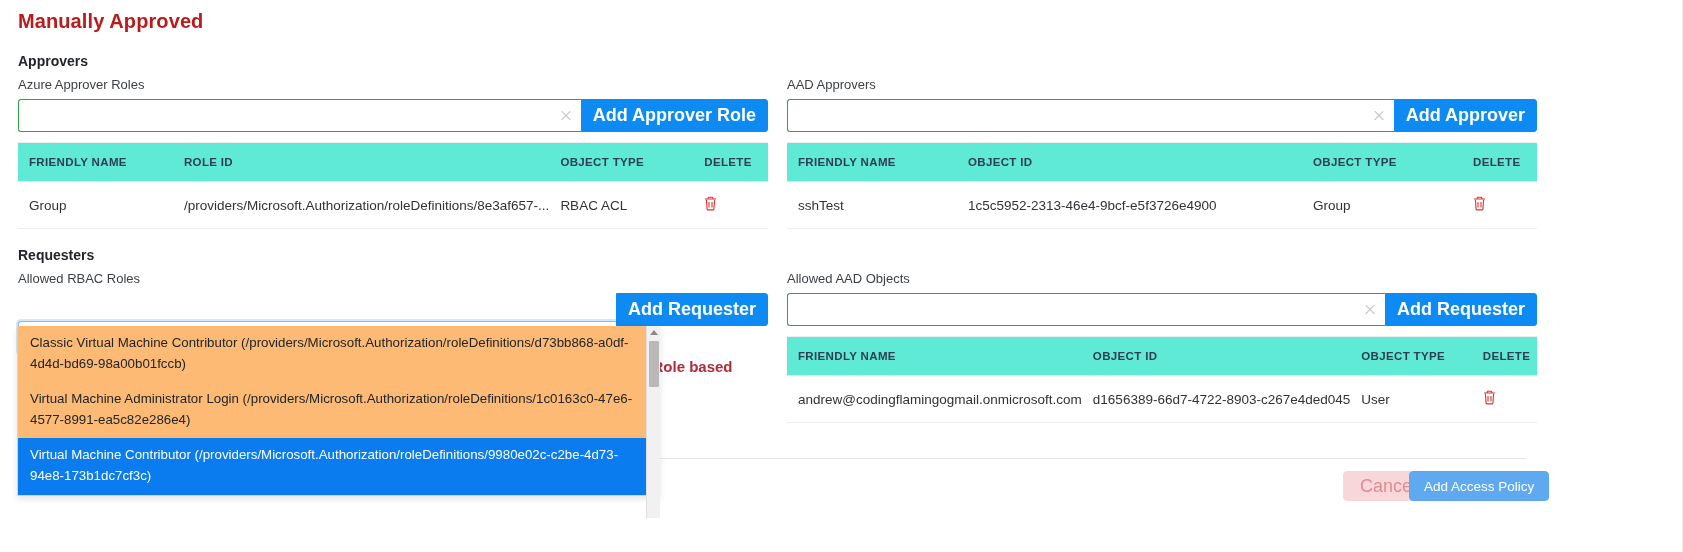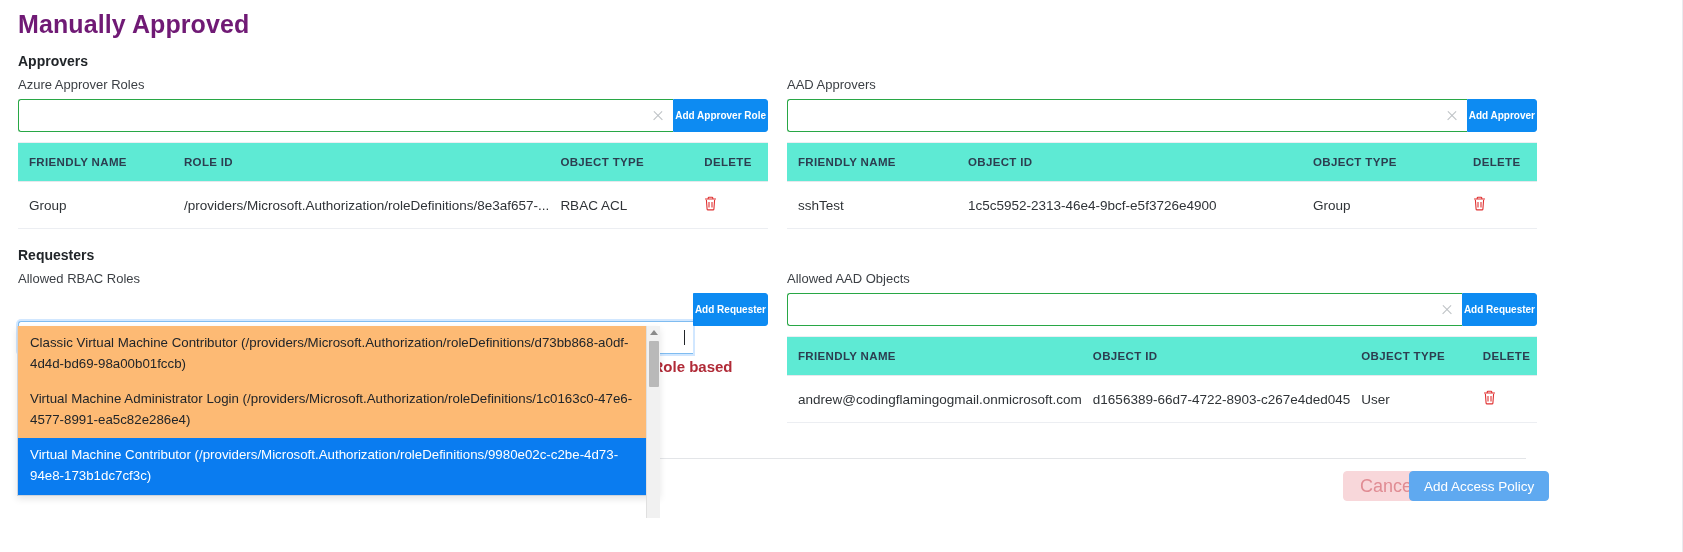--- a/index.html
+++ b/index.html
@@ -14,23 +14,23 @@
   .page {
     position: relative;
     width: 1683px;
     height: 552px;
     background: #fff;
     padding: 0;
   }
   .title {
     position: absolute;
     left: 18px; top: 10px;
-    font-size: 25px;
+    font-size: 20px;
     font-weight: 600;
-    color: #701a75;
+    color: #b91c1c;
     letter-spacing: .1px;
   }
   .section-label {
     position: absolute;
     font-size: 14px;
     font-weight: 700;
     color: #212529;
   }
   .field-label {
     position: absolute;
@@ -94,25 +94,25 @@
     width: 12px; height: 1.4px;
     background: #6c757d;
   }
   .clear-x::before { transform: rotate(45deg); }
   .clear-x::after  { transform: rotate(-45deg); }
   .btn-add {
     flex: 0 0 auto;
     height: 33px;
     background: #0d8bf2;
     color: #fff;
-    font-size: 10px;
+    font-size: 18px;
     font-weight: 600;
     border: 1px solid #0d8bf2;
     border-radius: 0 3px 3px 0;
-    padding: 0 1px;
+    padding: 0 11px;
     display: flex;
     align-items: center;
     justify-content: center;
     white-space: nowrap;
     cursor: pointer;
   }
   
   .tbl {
     position: absolute;
     border-collapse: collapse;

